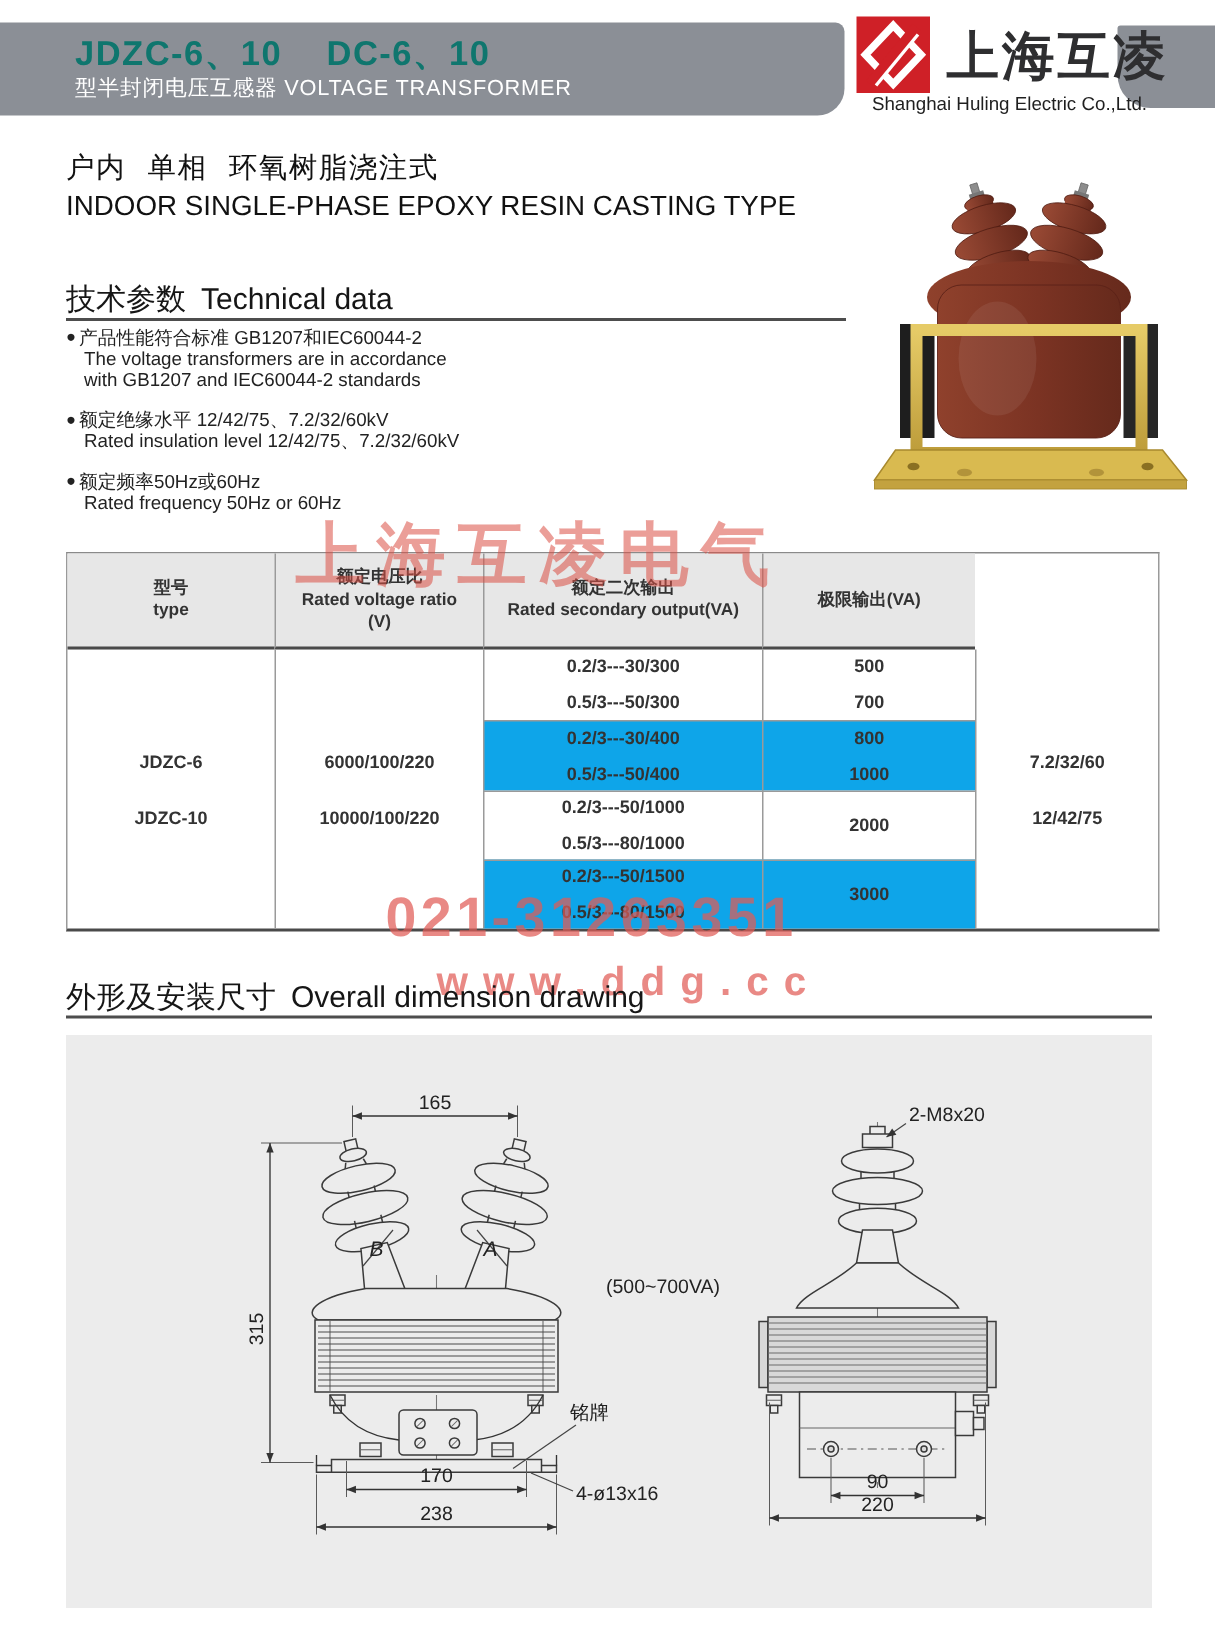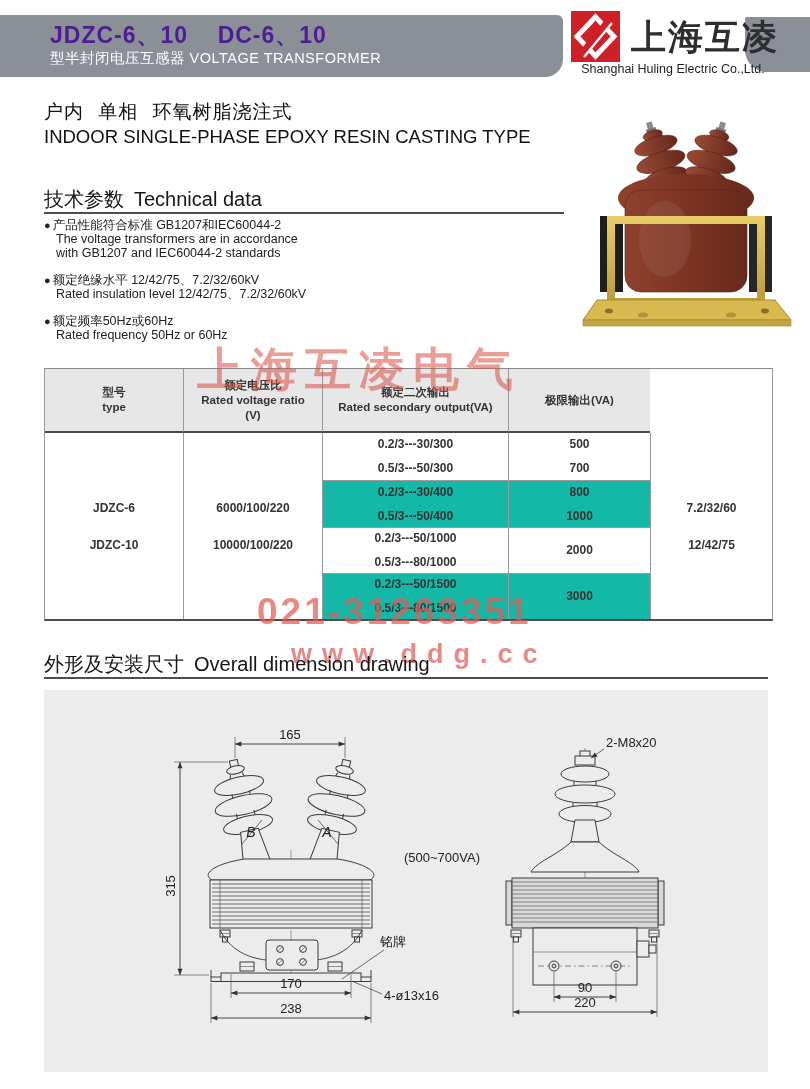--- a/index.html
+++ b/index.html
@@ -3,21 +3,21 @@
 <meta charset="utf-8">
 <style>
   html,body{margin:0;padding:0;background:#fff;}
   .page{position:relative;width:810px;height:1089px;background:#fff;overflow:hidden;
         font-family:"Liberation Sans","DejaVu Sans",sans-serif;color:#1a1a1a;}
   
   .band-left{position:absolute;left:0;top:15px;width:563px;height:62px;background:#8b8f96;
              border-radius:0 6px 18px 0;}
   .band-right{position:absolute;left:745px;top:17px;width:65px;height:55px;background:#8b8f96;
               border-radius:2px 0 0 22px;}
-  .band-models{position:absolute;left:50px;top:20px;font-size:23px;font-weight:bold;color:#4c1d95;
+  .band-models{position:absolute;left:50px;top:20px;font-size:23px;font-weight:bold;color:#0f766e;
                letter-spacing:1px;white-space:pre;}
   .band-sub{position:absolute;left:50px;top:49px;font-size:14.5px;color:#fff;letter-spacing:.5px;}
   .logo-box{position:absolute;left:571px;top:11px;width:49px;height:51px;background:#cf2027;}
   .logo-cn{position:absolute;left:631px;top:14px;font-size:35px;font-weight:bold;color:#2e2e30;letter-spacing:2px;}
   .logo-en{position:absolute;left:552px;top:62px;width:242px;text-align:center;font-size:12.5px;color:#1f1f1f;}
   
   .intro-cn{position:absolute;left:44px;top:99px;font-size:19px;color:#111;word-spacing:8px;letter-spacing:1px;}
   .intro-en{position:absolute;left:44px;top:126px;font-size:18.5px;color:#111;}
   
   .sec-head{position:absolute;font-size:20px;color:#161616;}
@@ -40,21 +40,21 @@
          grid-template-rows:64px 47px 47px 46px 46px;
          border-top:1px solid #8a8a8a;border-bottom:2px solid #4a4a4a;
          border-left:1px solid #9a9a9a;border-right:1px solid #9a9a9a;
          font-size:12px;color:#333;font-weight:bold;}
   .table>div{display:flex;flex-direction:column;align-items:center;justify-content:center;
              border-left:1px solid #9a9a9a;text-align:center;}
   .table>div.nl{border-left:none;}
   .th{background:#e7e7e7;border-bottom:2px solid #4a4a4a;font-size:11.5px;line-height:15px;}
   .merge{grid-row:2/6;gap:23px;}
   .grp{gap:9px;line-height:15px;}
-  .shade{background:#14b8a6;}
+  .shade{background:#0ea5e9;}
   .sep{border-top:1px solid #9a9a9a;}
   .r2{grid-row:2;} .r3{grid-row:3;} .r4{grid-row:4;} .r5{grid-row:5;}
   .c1{grid-column:1;} .c2{grid-column:2;} .c3{grid-column:3;} .c4{grid-column:4;} .c5{grid-column:5;}
   
   .panel{position:absolute;left:44px;top:690px;width:724px;height:382px;background:#ececec;}
   .dwg{position:absolute;left:0;top:0;}
   .dwg text{font-size:13px;fill:#222;}
   .dwg .lbl-it{font-style:italic;font-size:14px;}
   .ext{stroke:#5a5a5a;stroke-width:.7;}
   .dim{stroke:#333;stroke-width:.9;fill:none;}

